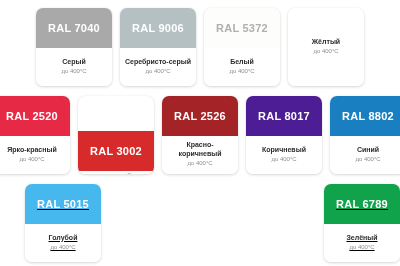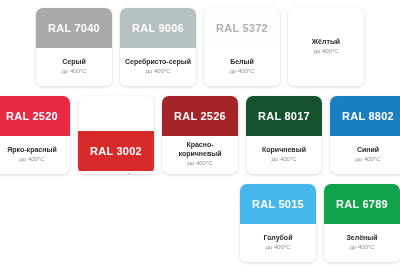--- a/index.html
+++ b/index.html
@@ -161,41 +161,41 @@
         <span class="swatch-code">RAL 2526</span>
       </div>
       <div class="swatch-info">
         <div class="swatch-name">Красно-
 коричневый</div>
         <div class="swatch-temp">до 400°C</div>
       </div>
     </div>
 
     <div class="swatch-card">
-      <div class="swatch-color" style="background: #14532d;">
+      <div class="swatch-color" style="background: #4c1d95;">
         <span class="swatch-code">RAL 8017</span>
       </div>
       <div class="swatch-info">
         <div class="swatch-name">Коричневый</div>
         <div class="swatch-temp">до 400°C</div>
       </div>
     </div>
 
     <div class="swatch-card">
       <div class="swatch-color" style="background: rgb(26, 127, 193);">
         <span class="swatch-code">RAL 8802</span>
       </div>
       <div class="swatch-info">
         <div class="swatch-name">Синий</div>
         <div class="swatch-temp">до 400°C</div>
       </div>
     </div>
   </div>
 
-  <div class="swatch-row" style="justify-content:flex-end; ">
+  <div class="swatch-row" style="justify-content:space-between; padding-left:25px;text-decoration:underline;">
     <div class="swatch-card">
       <div class="swatch-color" style="background: rgb(70, 184, 237);">
         <span class="swatch-code">RAL 5015</span>
       </div>
       <div class="swatch-info">
         <div class="swatch-name">Голубой</div>
         <div class="swatch-temp">до 400°C</div>
       </div>
     </div>
 

